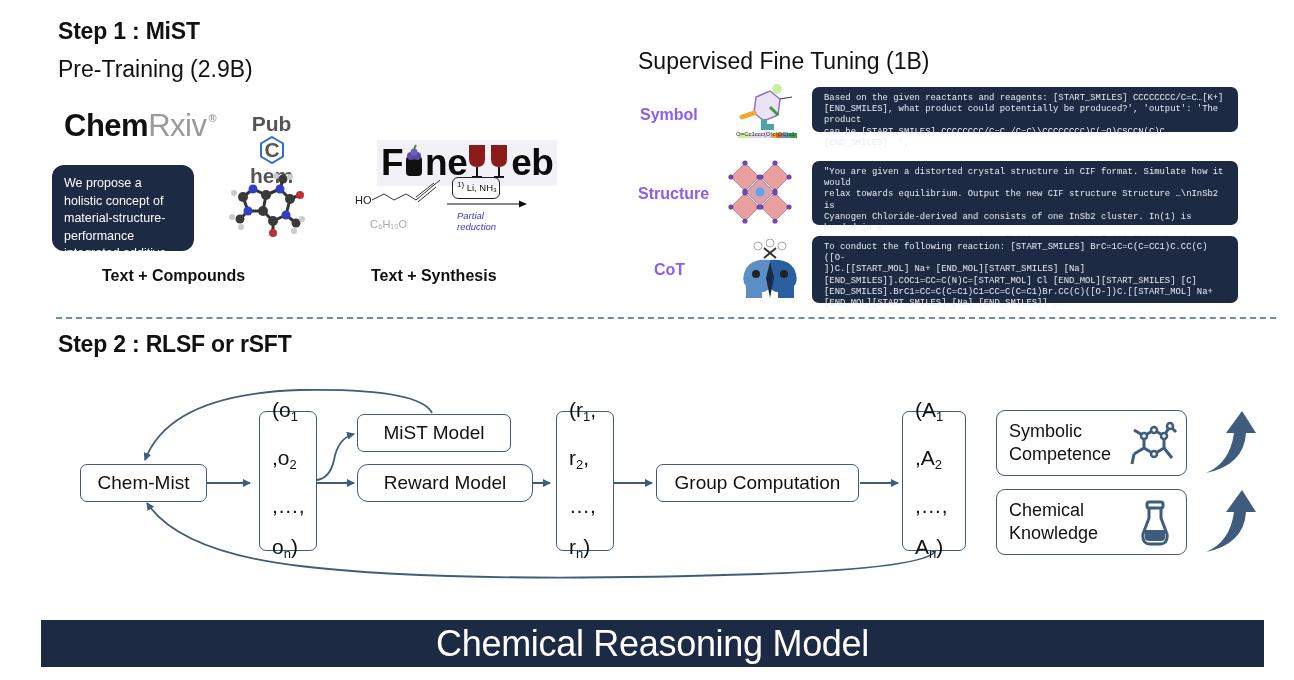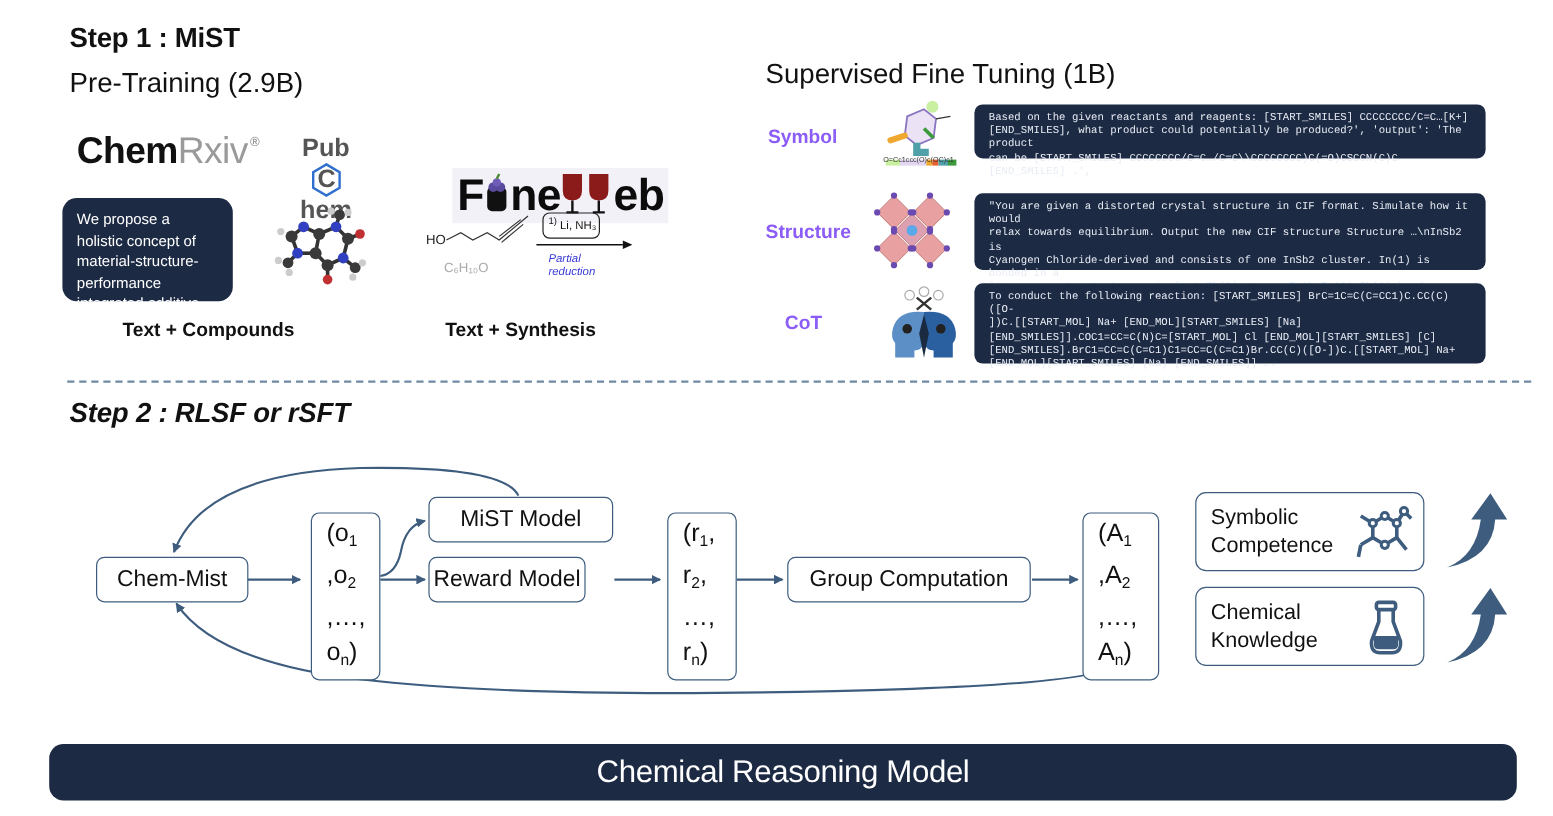--- a/index.html
+++ b/index.html
@@ -13,24 +13,24 @@
   .logo-chem sup { font-size: 11px; color: #9a9a9a; vertical-align: 14px; margin-left: 2px; }
   .logo-pub { font-size: 21px; font-weight: 700; color: #555; display: flex; align-items: center; }
   .logo-fine { font-size: 37px; font-weight: 900; color: #0c0c0c; background: #f2f1f8; padding: 0 4px; height: 46px; line-height: 46px; letter-spacing: -0.5px; }
   .dark-card { background: #1c2a44; color: #fff; border-radius: 12px; }
   .intro-card { font-size: 12.5px; line-height: 17.5px; padding: 10px 12px; }
   .caption { font-weight: 700; font-size: 16px; color: #111; }
   .sft-label { font-weight: 700; font-size: 16px; color: #8b5cf6; }
   .code-card { font-family: "Liberation Mono", monospace; font-size: 8.9px; line-height: 11.2px; padding: 6px 12px; color: #e8ecf4; white-space: pre-wrap; border-radius: 7px; }
   .dashed { border-top: 2px dashed #6f8aa3; }
   .node { border: 1.5px solid #3e5d7e; border-radius: 7px; background: #fff; font-size: 19px; color: #111; display: flex; align-items: center; justify-content: center; }
-  .tall { flex-direction: column; align-items: flex-start; padding-left: 12px; justify-content: center; font-size: 21px; line-height: 29px; margin-top: 16px; }
+  .tall { flex-direction: column; align-items: flex-start; padding-left: 12px; justify-content: center; font-size: 21px; line-height: 41px; }
   .tall sub { font-size: 13px; vertical-align: -4px; }
   .outcome { border: 1.5px solid #3e5d7e; border-radius: 9px; background: #fff; font-size: 18px; line-height: 23px; padding-left: 12px; display: flex; align-items: center; }
-  .footer-bar { background: #1c2a44; color: #fff; border-radius: 12px; font-size: 26px; display: flex; align-items: center; justify-content: center; letter-spacing: -0.3px; }
+  .footer-bar { background: #1c2a44; color: #fff; border-radius: 0; font-size: 36px; display: flex; align-items: center; justify-content: center; letter-spacing: -0.3px; }
   svg { overflow: visible; }
 </style>
 </head>
 <body>
 
 <div class="abs h-step" style="left:58px;top:18px;">Step 1 : MiST</div>
 <div class="abs h-sub" style="left:58px;top:56px;">Pre-Training (2.9B)</div>
 
 <div class="abs logo-chem" style="left:64px;top:108px;">
   <span>Chem</span><span class="rx">Rxiv</span><sup>®</sup>
@@ -193,21 +193,21 @@
     <circle cx="46" cy="36" r="4" fill="#222"></circle>
 </svg>
 <div class="abs dark-card code-card" style="left:812px;top:236px;width:426px;height:67px;">To conduct the following reaction: [START_SMILES] BrC=1C=C(C=CC1)C.CC(C)([O-
 ])C.[[START_MOL] Na+ [END_MOL][START_SMILES] [Na]
 [END_SMILES]].COC1=CC=C(N)C=[START_MOL] Cl [END_MOL][START_SMILES] [C]
 [END_SMILES].BrC1=CC=C(C=C1)C1=CC=C(C=C1)Br.CC(C)([O-])C.[[START_MOL] Na+
 [END_MOL][START_SMILES] [Na] [END_SMILES]] ….</div>
 
 <div class="abs dashed" style="left:56px;top:317px;width:1220px;"></div>
 
-<div class="abs h-step" style="left:58px;top:331px;font-style:italic;">Step 2 : RLSF or rSFT</div>
+<div class="abs h-step" style="left:58px;top:331px;">Step 2 : RLSF or rSFT</div>
 
 <svg class="abs" style="left:0;top:0;" width="1294" height="680" viewBox="0 0 1294 680">
   <defs>
     <marker id="ah" markerWidth="8" markerHeight="8" refX="7" refY="4" orient="auto" markerUnits="userSpaceOnUse">
       <polygon points="0,0 8,4 0,8" fill="#3e5d7e"></polygon>
     </marker>
   </defs>
   <g stroke="#3e5d7e" stroke-width="1.8" fill="none">
     <path d="M432 413 Q420 388 300 390 Q170 394 145 460" marker-end="url(#ah)"></path>
     <line x1="192" y1="483" x2="250" y2="483" marker-end="url(#ah)"></line>
@@ -223,21 +223,21 @@
 <div class="abs node" style="left:80px;top:464px;width:127px;height:38px;">Chem-Mist</div>
 
 <div class="abs node tall" style="left:259px;top:411px;width:58px;height:140px;">
   <div><span>(o</span><sub>1</sub></div>
   <div><span>,o</span><sub>2</sub></div>
   <div><span>,…,</span></div>
   <div><span>o</span><sub>n</sub><span>)</span></div>
 </div>
 
 <div class="abs node" style="left:357px;top:414px;width:154px;height:38px;">MiST Model</div>
-<div class="abs node" style="left:357px;top:464px;width:131px;height:38px;">Reward Model</div>
+<div class="abs node" style="left:357px;top:464px;width:176px;height:38px;border-radius:11px;">Reward Model</div>
 
 <div class="abs node tall" style="left:556px;top:411px;width:58px;height:140px;">
   <div><span>(r</span><sub>1</sub><span>,</span></div>
   <div><span>r</span><sub>2</sub><span>,</span></div>
   <div><span>…,</span></div>
   <div><span>r</span><sub>n</sub><span>)</span></div>
 </div>
 
 <div class="abs node" style="left:656px;top:464px;width:203px;height:38px;">Group Computation</div>
 

